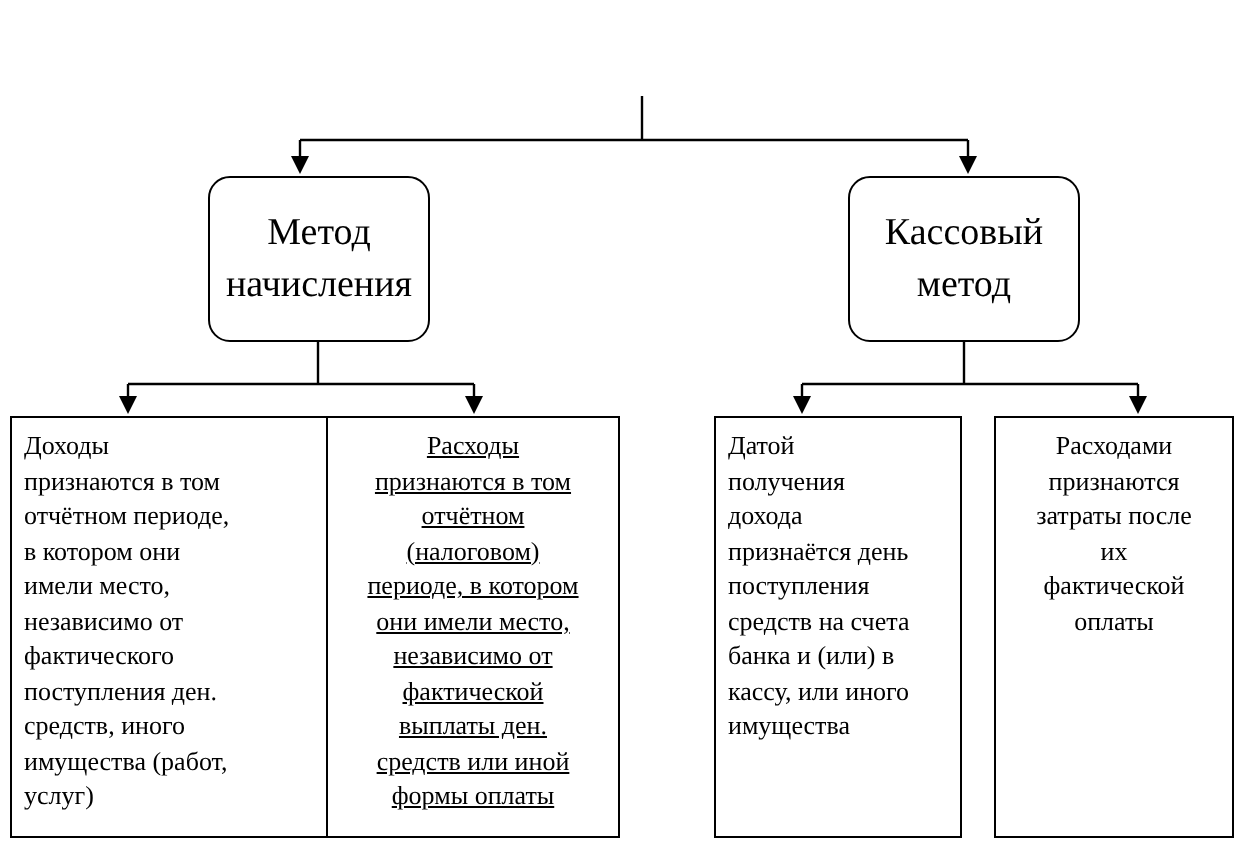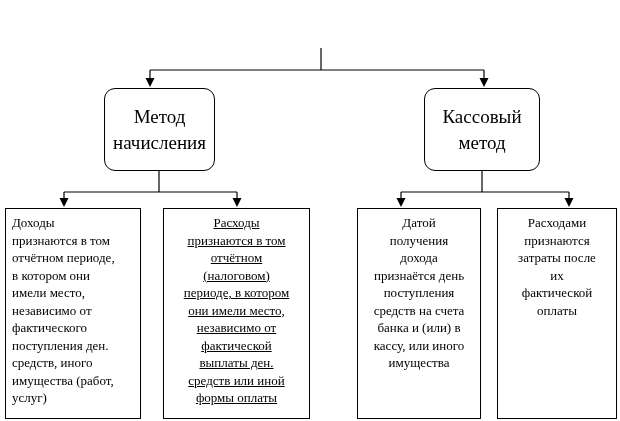--- a/index.html
+++ b/index.html
@@ -56,23 +56,23 @@
   }
   .branch.left  { left: 104px; top: 88px; width: 111px; height: 83px; }
   .branch.right { left: 424px; top: 88px; width: 116px; height: 83px; }
   .leaf {
     top: 208px;
     height: 211px;
     padding: 5px 6px;
     font-size: 13px;
     line-height: 1.35;
   }
-  .leaf.l1 { left: 5px;   width: 136px; text-align: left; }
+  .leaf.l1 { left: 5px;   width: 159px; text-align: left; }
   .leaf.l2 { left: 163px; width: 147px; text-align: center; text-decoration: underline; }
-  .leaf.l3 { left: 357px; width: 124px; text-align: center; }
+  .leaf.l3 { left: 357px; width: 124px; text-align: left; }
   .leaf.l4 { left: 497px; width: 120px; text-align: center; }
   line { stroke: #000000; stroke-width: 1.2; }
   polygon { fill: #000000; }
 </style>
 </head>
 <body>
 
 <div class="canvas">
 
   <svg class="connectors" width="620" height="421" aria-hidden="true">

